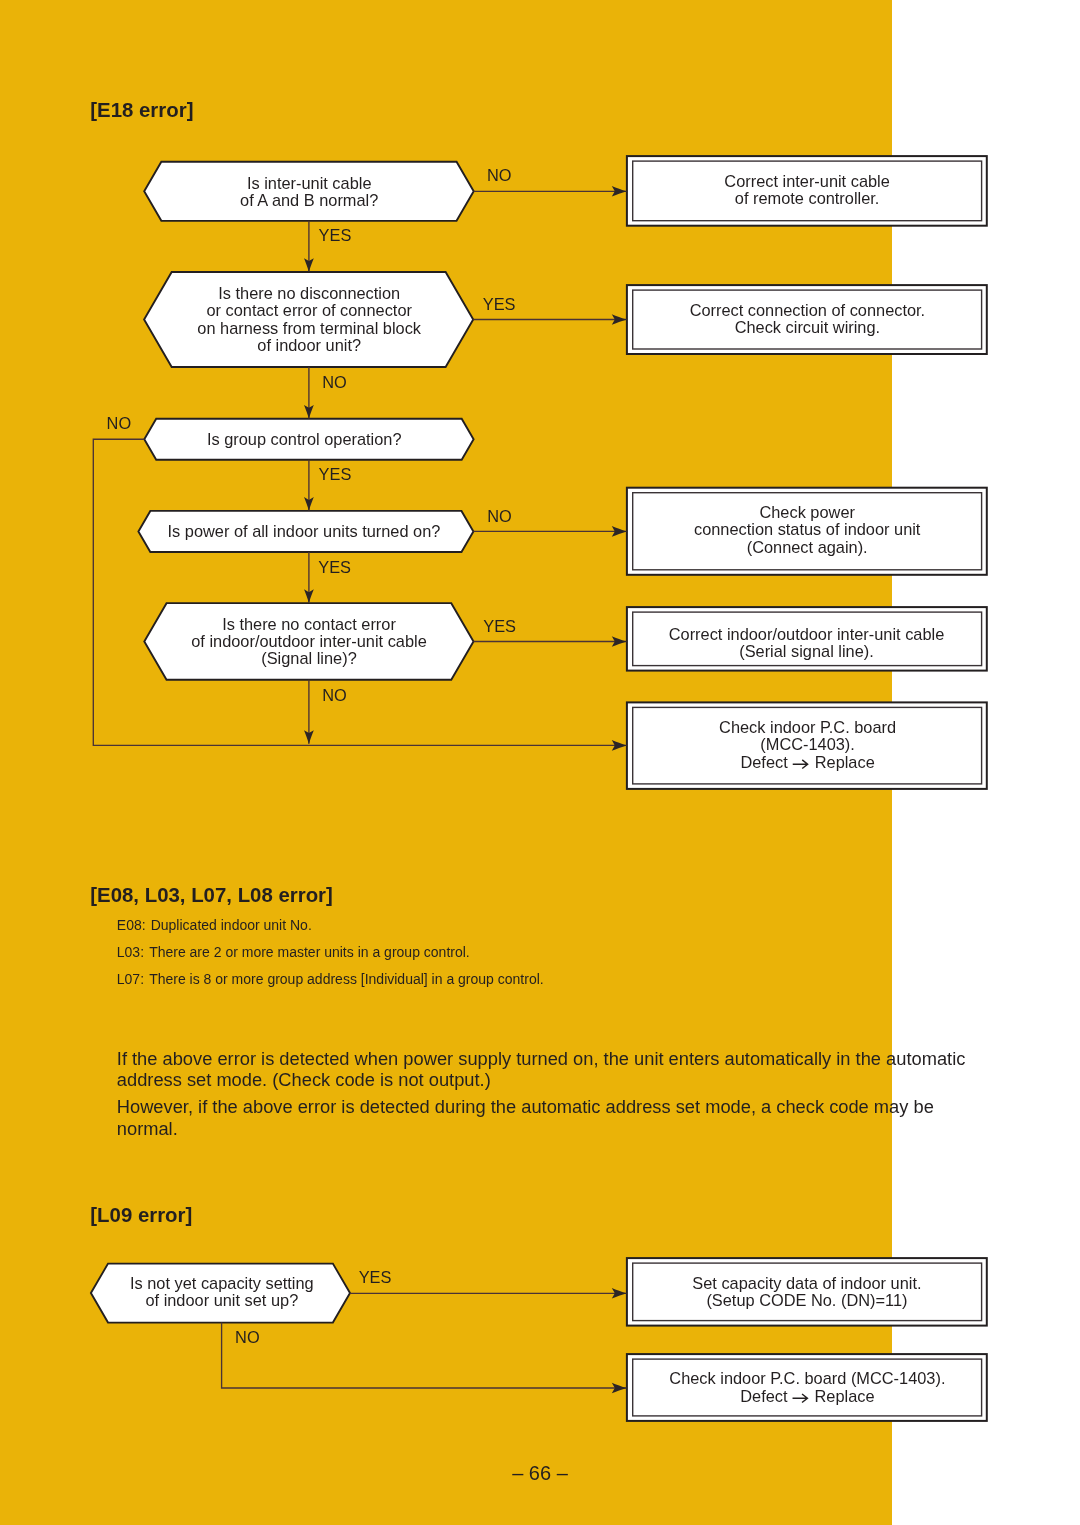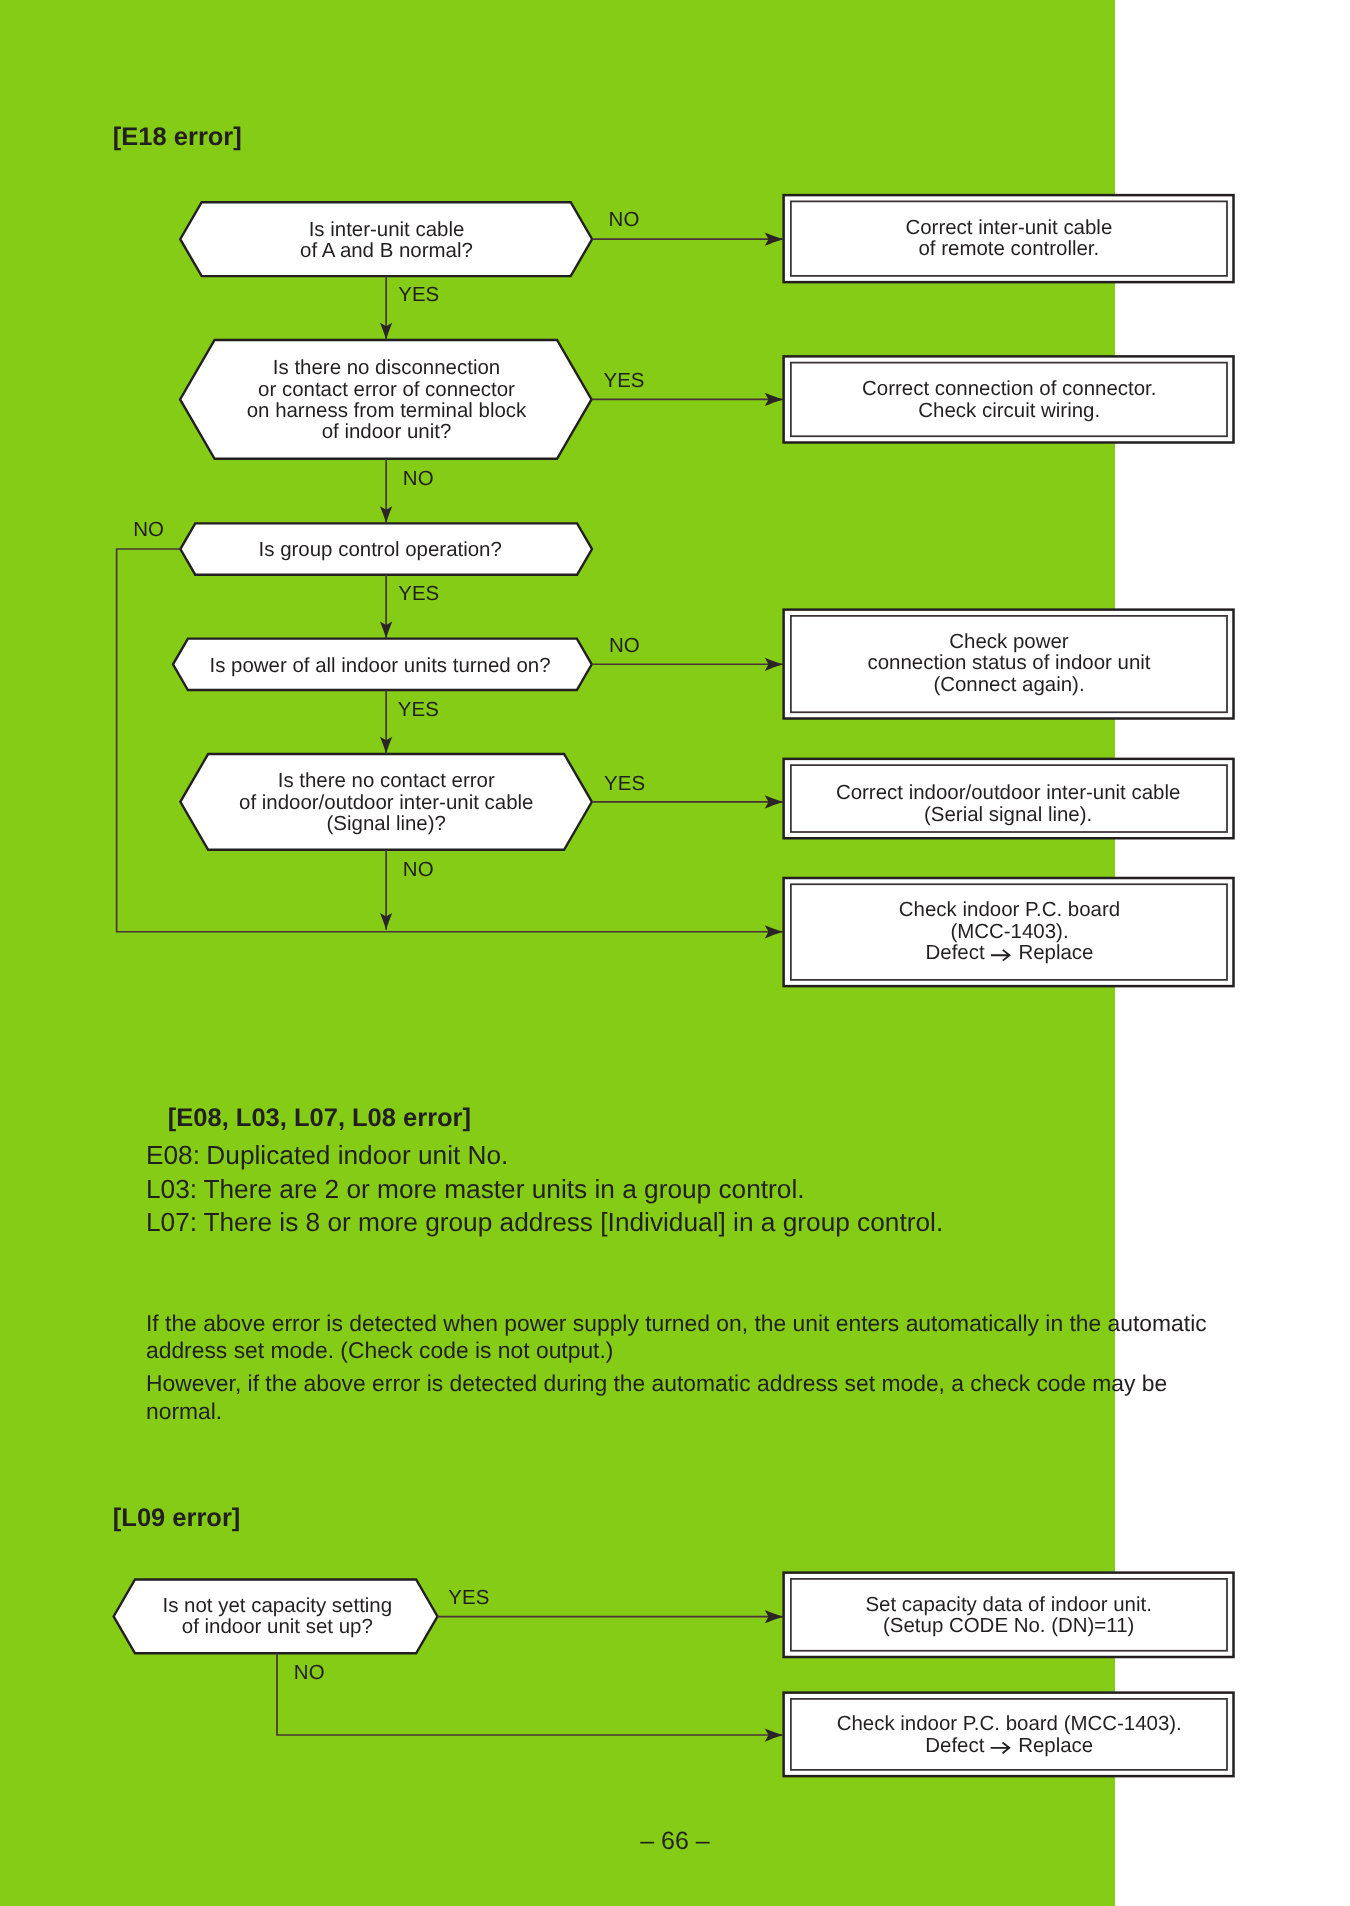--- a/index.html
+++ b/index.html
@@ -4,53 +4,53 @@
 <title>Service manual page 42</title>
 <style>
   html, body { margin:0; padding:0; background:#ffffff; }
   body {
     width:1080px; height:1525px;
     font-family:"Liberation Sans", sans-serif;
     color:#231f20;
     position:relative;
     overflow:hidden;
   }
-  .page { position:absolute; left:0; top:0; width:892px; height:1525px; background:#84cc16;
+  .page { position:absolute; left:0; top:0; width:892px; height:1525px; background:#eab308;
           will-change:opacity; }
 
   .sec-title {
     position:absolute;
     will-change:opacity;
     font-weight:bold;
     font-size:20.4px;
     white-space:nowrap;
     color:#231f20;
   }
   .err-row { position:absolute; font-size:18.25px; white-space:nowrap; color:#231f20; will-change:opacity; }
-  .err-code, .err-desc { font-size:21px; }
+  .err-code, .err-desc { font-size:14px; }
   .para-line { position:absolute; font-size:18.3px; white-space:nowrap; color:#231f20; will-change:opacity; }
   .pagenum { position:absolute; font-size:20px; white-space:nowrap; color:#231f20; will-change:opacity; }
 
   svg.flow { position:absolute; left:0; top:0; overflow:visible; will-change:opacity; }
   svg.flow text { font-family:"Liberation Sans", sans-serif; fill:#231f20; font-size:16.38px; }
 
   .shape { fill:#ffffff; stroke:#231f20; stroke-width:1.9; stroke-linejoin:miter; }
   .boxouter { fill:#ffffff; stroke:#231f20; stroke-width:2.0; }
   .boxinner { fill:none; stroke:#3a3336; stroke-width:1.4; }
   .conn { stroke:#4a3336; stroke-width:1.35; fill:none; }
   .ahead { fill:#2c2526; stroke:none; }
 </style>
 </head>
 <body>
 
 <div class="page">
 
   <div class="sec-title" style="left:90.3px; top:99.3px;">[E18 error]</div>
 
-  <div class="sec-title" style="left:90.3px; top:883.8px;margin-left:44px;">[E08, L03, L07, L08 error]</div>
+  <div class="sec-title" style="left:90.3px; top:883.8px;">[E08, L03, L07, L08 error]</div>
 
   <div class="err-row" style="left:116.8px; top:912.9px;"><span class="err-code">E08:</span> <span class="err-desc">Duplicated indoor unit No.</span></div>
   <div class="err-row" style="left:116.8px; top:939.9px;"><span class="err-code">L03:</span> <span class="err-desc">There are 2 or more master units in a group control.</span></div>
   <div class="err-row" style="left:116.8px; top:966.9px;"><span class="err-code">L07:</span> <span class="err-desc">There is 8 or more group address [Individual] in a group control.</span></div>
 
   <div class="para-line" style="left:116.8px; top:1048px;">If the above error is detected when power supply turned on, the unit enters automatically in the automatic</div>
   <div class="para-line" style="left:116.8px; top:1096.4px;">However, if the above error is detected during the automatic address set mode, a check code may be</div>
   <div class="para-line" style="left:116.8px; top:1069.4px;">address set mode. (Check code is not output.)</div>
   <div class="para-line" style="left:116.8px; top:1117.8px;">normal.</div>
 

